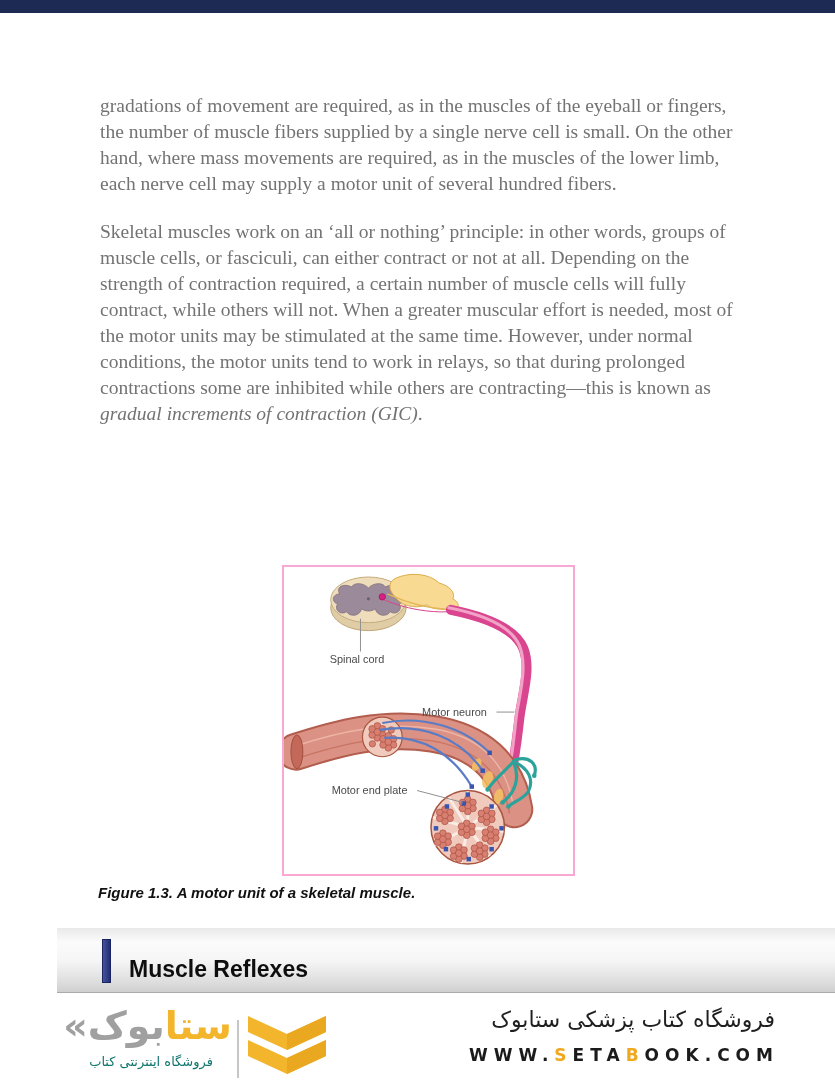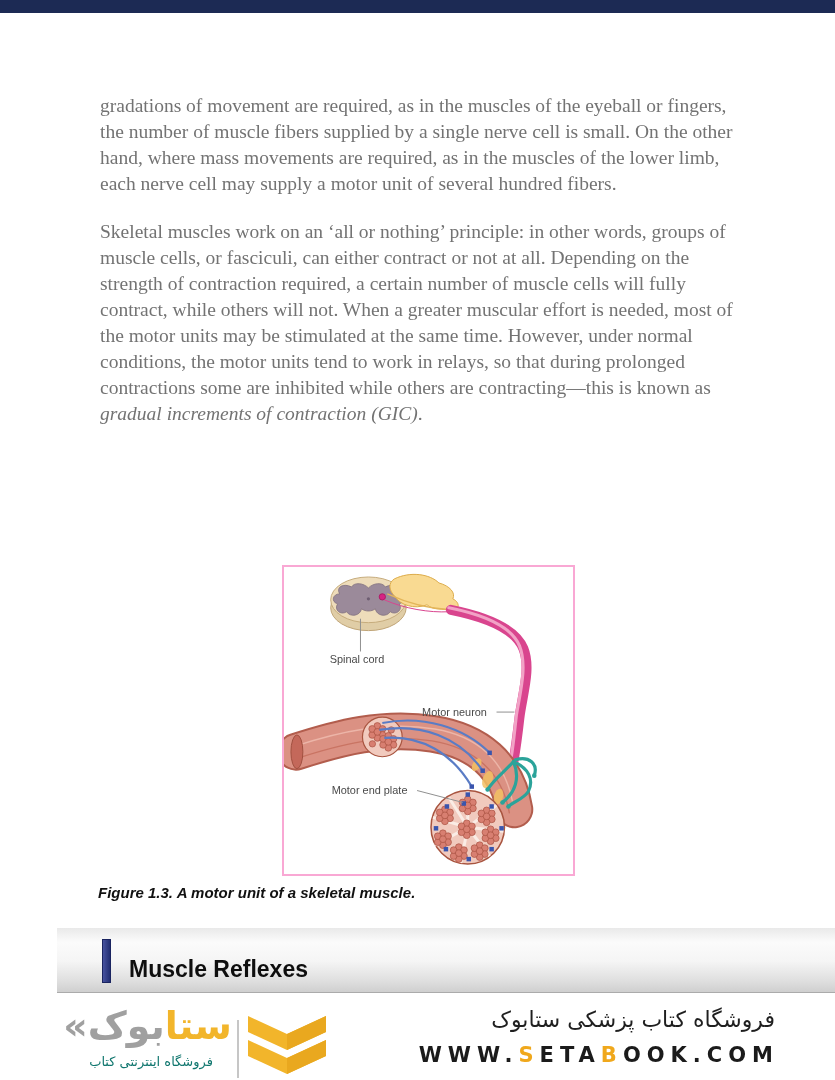--- a/index.html
+++ b/index.html
@@ -86,21 +86,21 @@
     font-family: "DejaVu Sans", sans-serif;
     font-size: 22px;
     font-weight: 400;
     color: #1f1f1f;
     line-height: 32px;
   }
   .url-line {
     position: absolute;
     right: 56px; top: 1040px;
     font-family: "DejaVu Sans", sans-serif;
-    font-size: 21px;
+    font-size: 17px;
     font-weight: bold;
     letter-spacing: 6px;
     color: #1b1b1b;
     line-height: 30px;
     white-space: nowrap;
   }
   .url-yellow { color: #f0a81c; }
   .logo-wordmark {
     position: absolute;
     left: 70px; top: 1000px;

